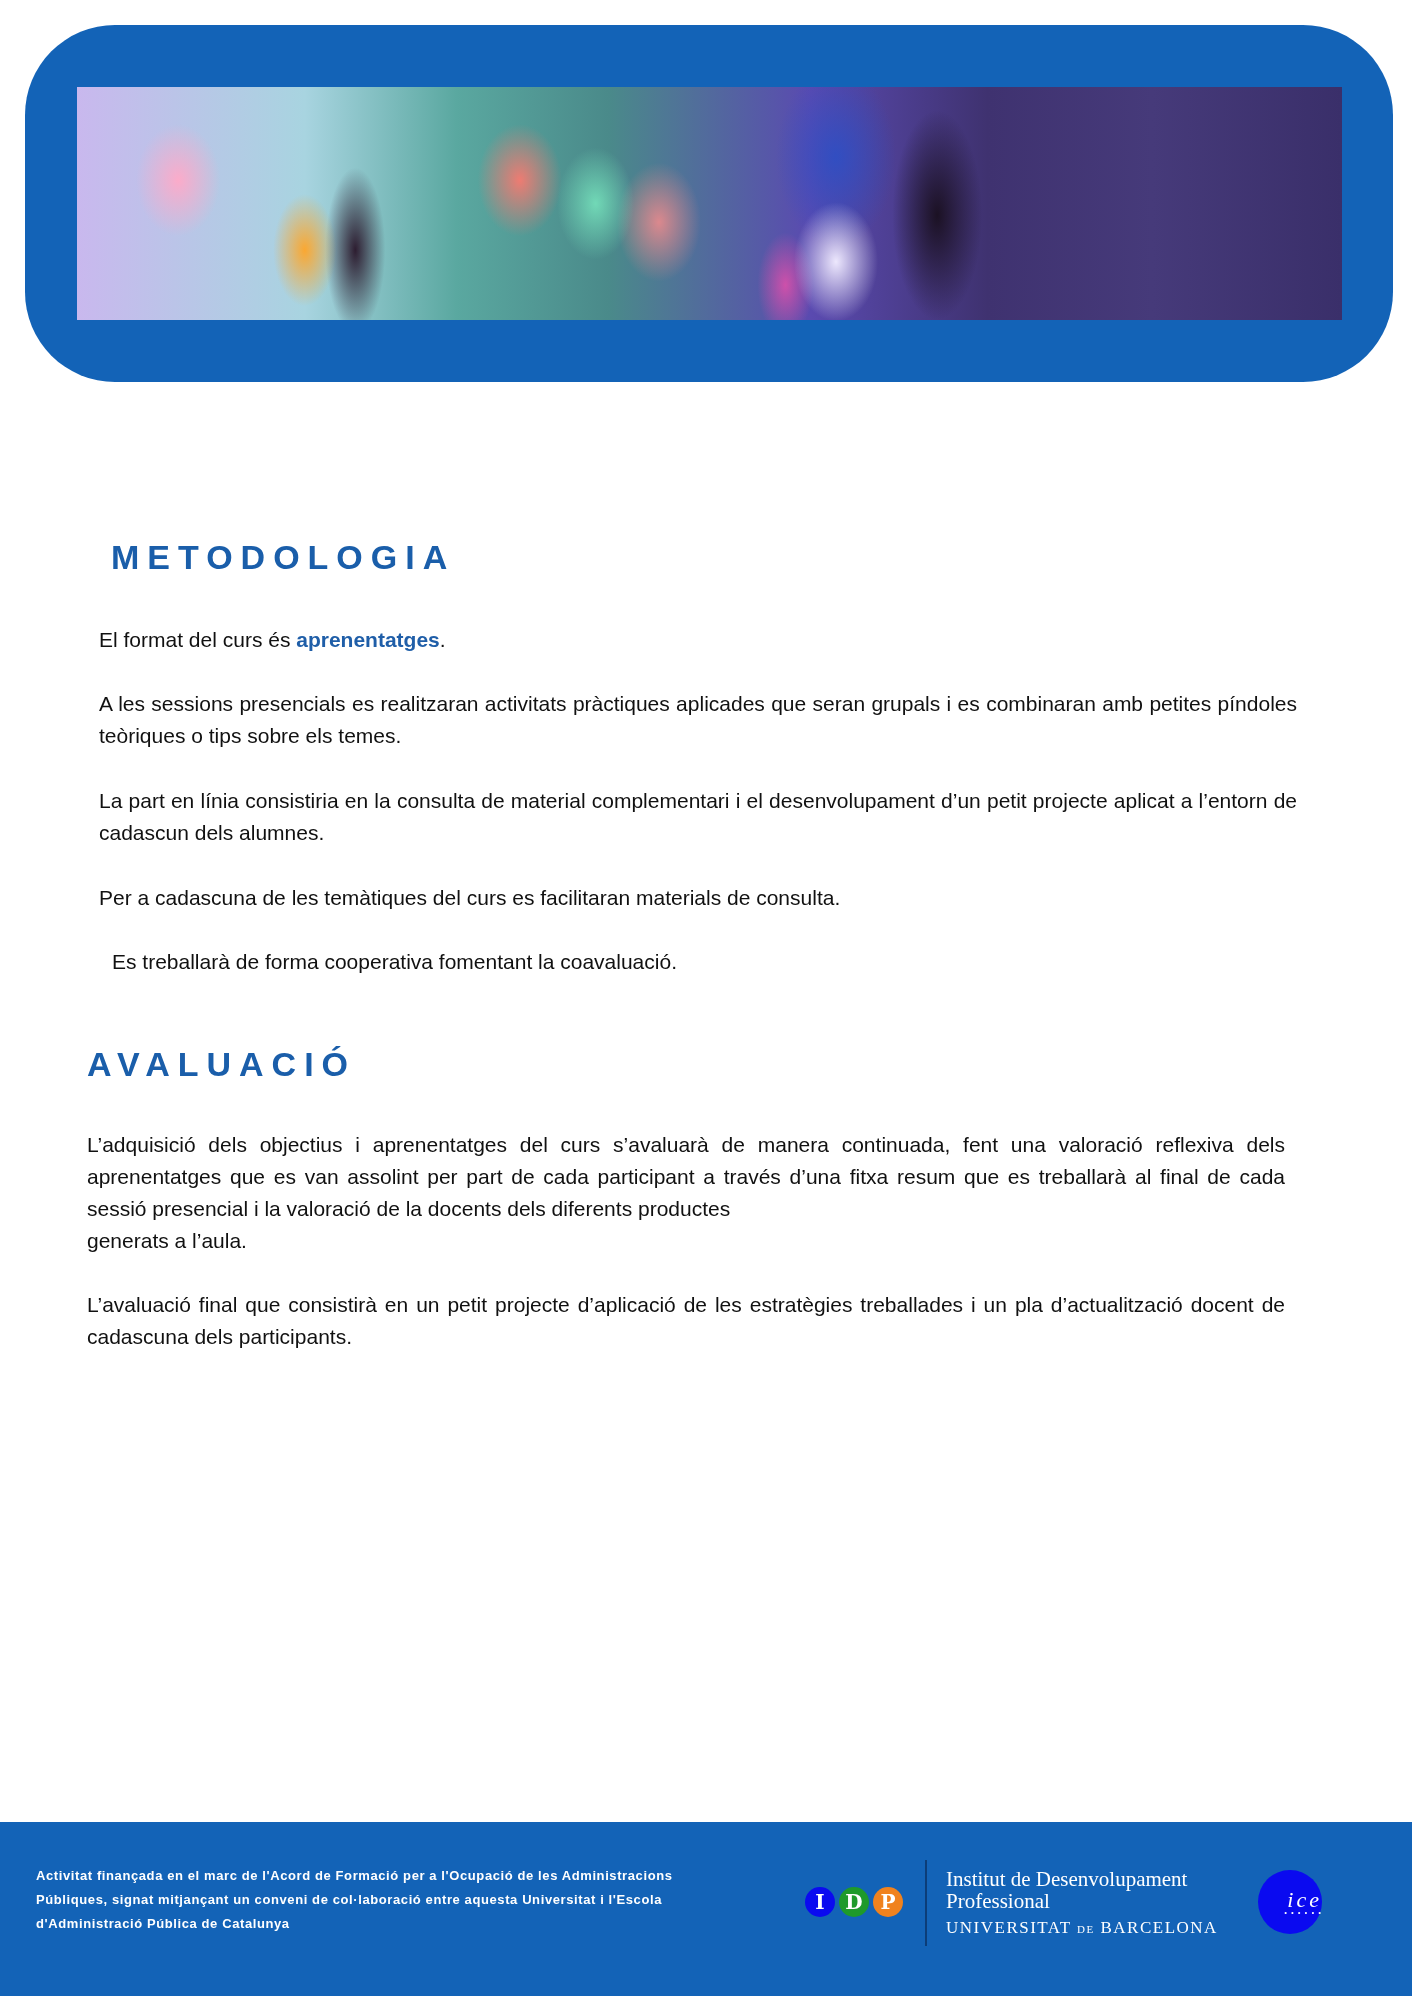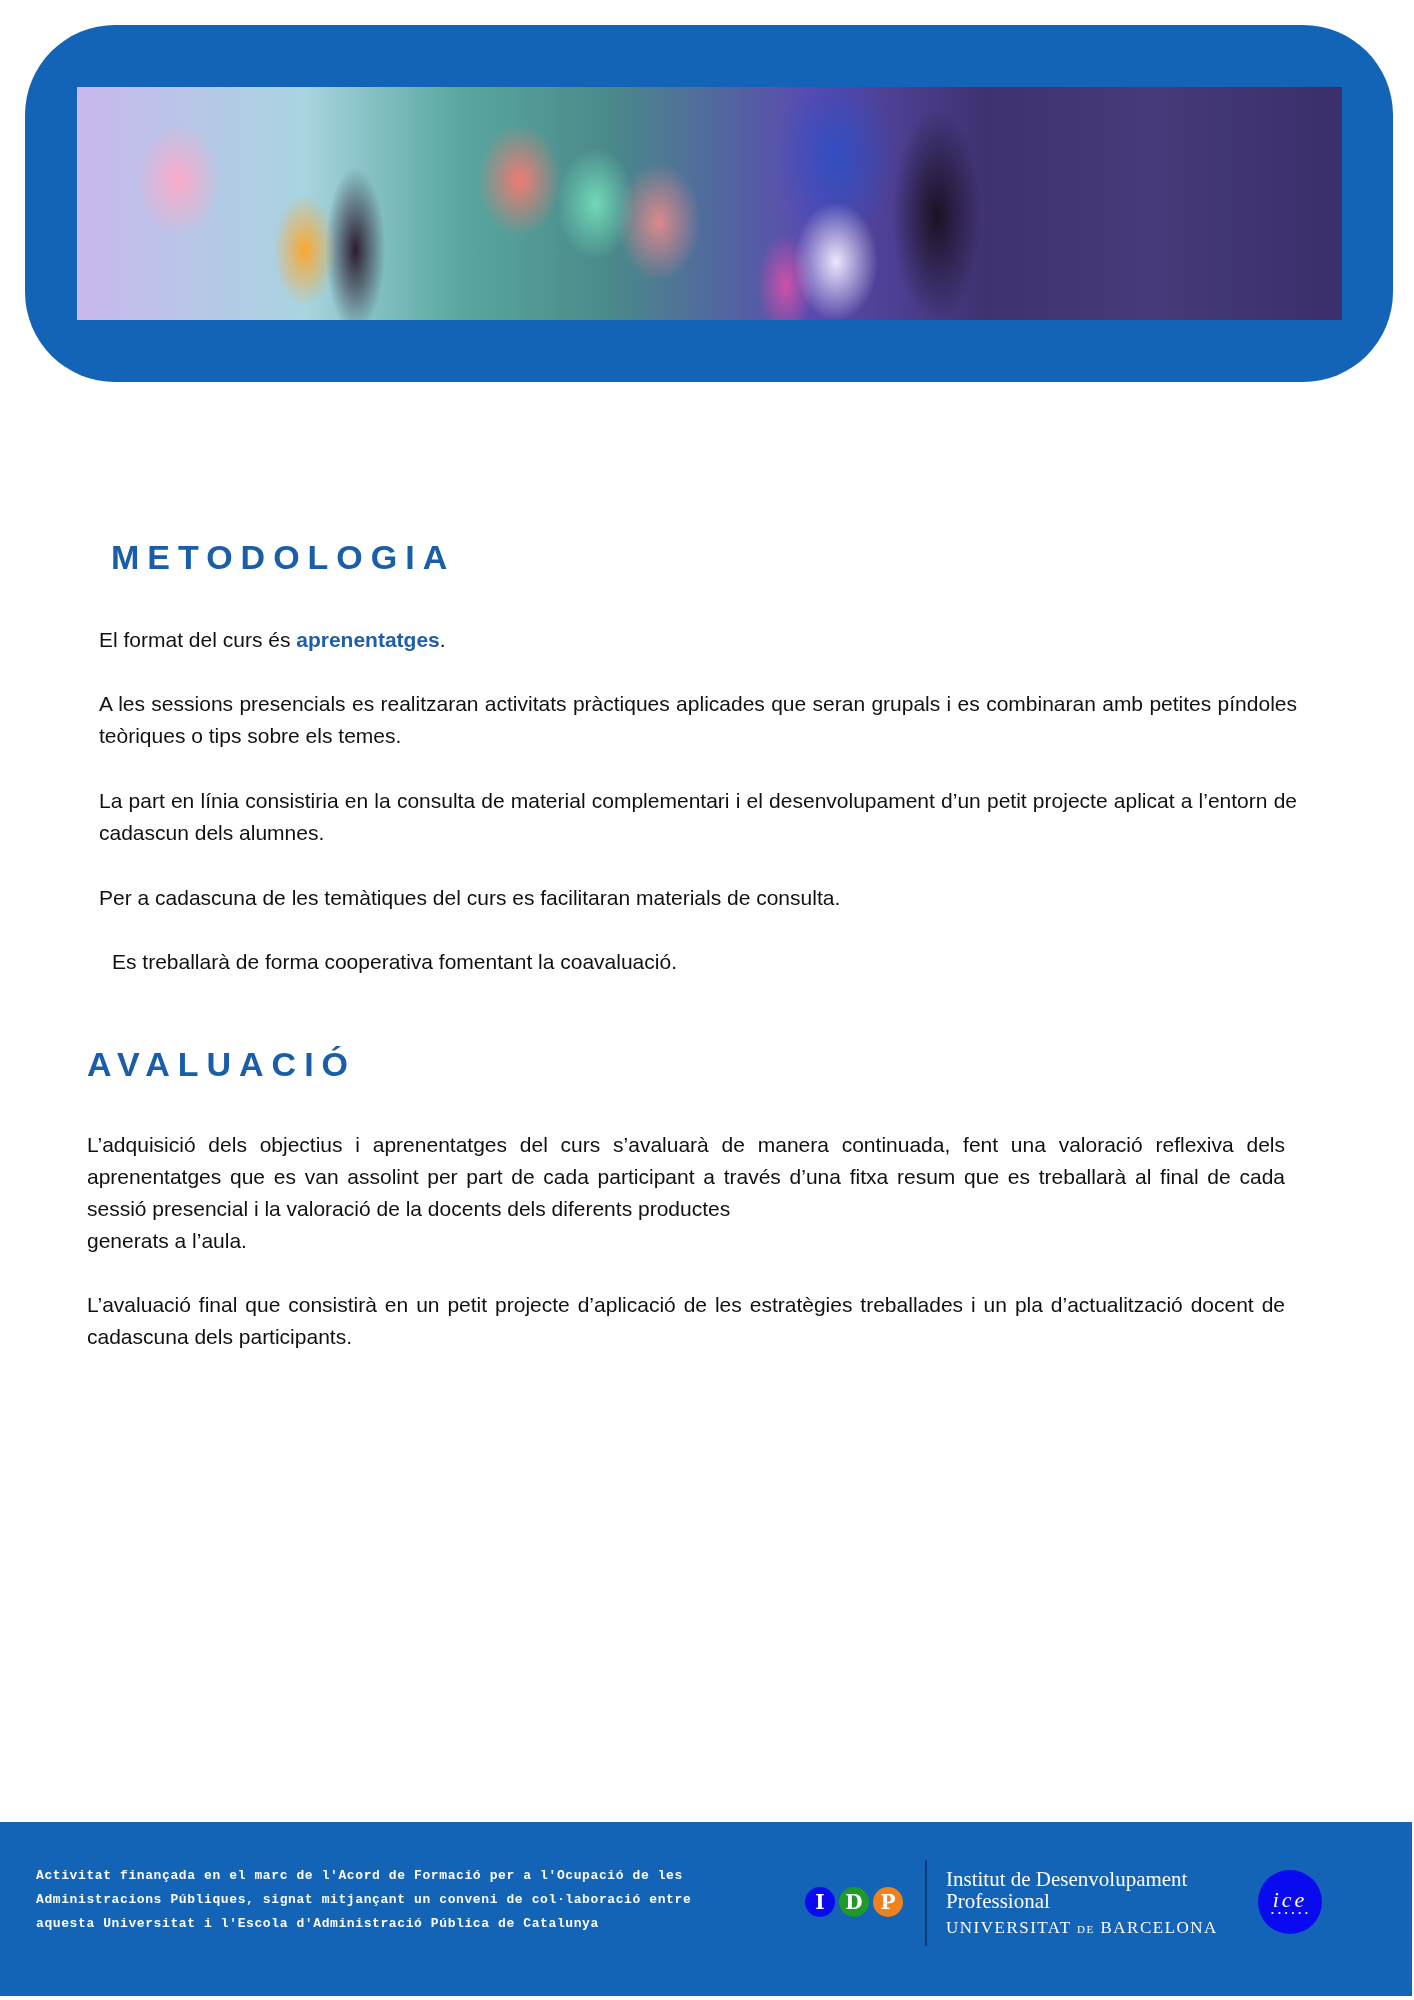--- a/index.html
+++ b/index.html
@@ -39,40 +39,39 @@
   }
   .accent { color: #1f5ea8; font-weight: bold; }
   .footer {
     position: absolute; left: 0; top: 1822px; width: 1412px; height: 174px;
     background: #1363b7;
   }
   .footer-text {
     position: absolute; left: 36px; top: 42px; width: 680px;
     color: #ffffff; font-weight: bold; font-size: 13px; line-height: 24px;
     letter-spacing: 0.6px;
-    font-family: Liberation Mono, monospace;
   }
   .idp-logo { position: absolute; left: 805px; top: 65px; display: flex; gap: 4px; }
   .idp-circle {
     width: 30px; height: 30px; border-radius: 50%; color: #fff;
     font-family: "DejaVu Serif", serif; font-weight: bold; font-size: 20px;
     display: flex; align-items: center; justify-content: center;
   }
   .divider-line {
     position: absolute; left: 925px; top: 38px; width: 2px; height: 86px;
     background: #0c3d78;
   }
   .ub-logo { position: absolute; left: 946px; top: 46px; color: #ffffff; font-family: "Liberation Serif", serif; }
   .ub-name { font-size: 21px; line-height: 22px; }
   .ub-univ { font-size: 17px; letter-spacing: 1.5px; margin-top: 6px; text-align: center; }
   .ub-univ small { font-size: 11px; }
   .ice-logo {
     position: absolute; left: 1258px; top: 48px; width: 64px; height: 64px;
     border-radius: 50%; background: #0a0af0; color: #fff;
-    display: flex; flex-direction: column; align-items: center; justify-content: center;
+    display: flex; flex-direction: column; align-items: flex-end; justify-content: center;
     font-family: "Liberation Serif", serif; font-style: italic; font-size: 22px;
     letter-spacing: 3px;
   }
   .ice-dots { font-size: 8px; letter-spacing: 1px; font-style: normal; line-height: 6px; margin-top: -2px; }
 </style>
 </head>
 <body>
 
 <div class="banner">
   <div class="banner-image"></div>

